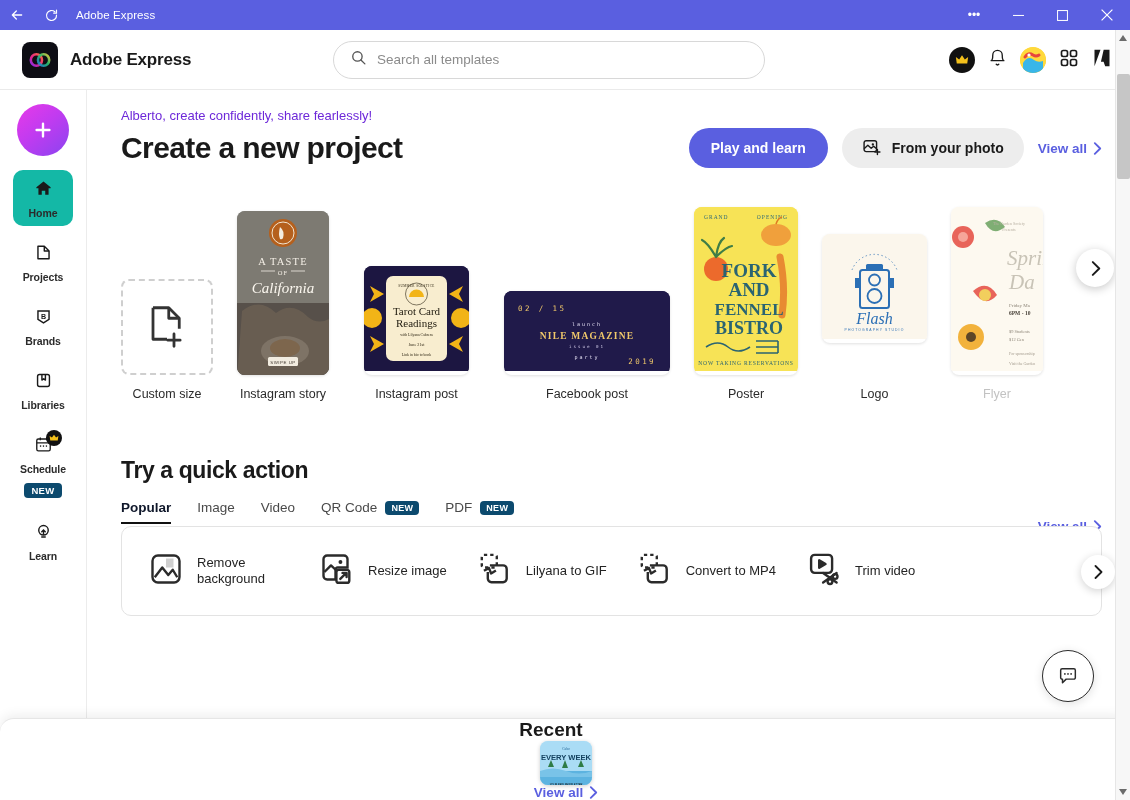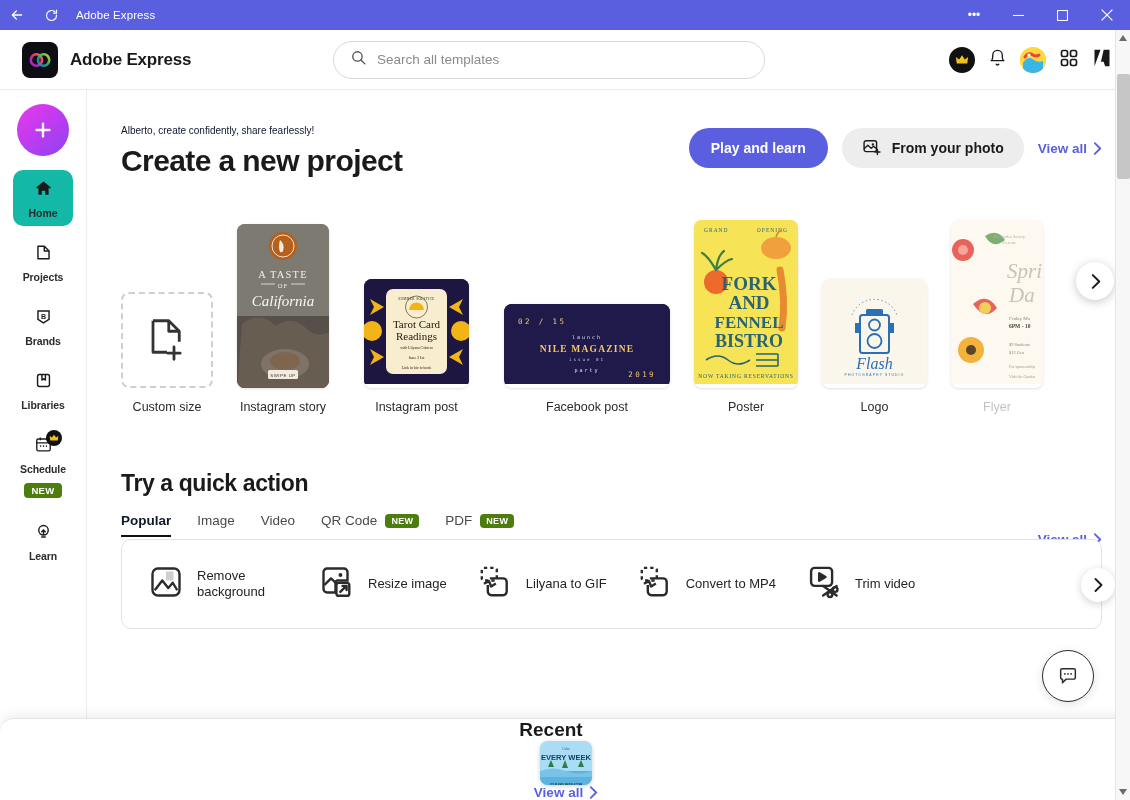--- a/index.html
+++ b/index.html
@@ -75,35 +75,35 @@
     cursor: pointer;
   }
   .nav-item {
     width: 60px; padding: 9px 0 7px; border-radius: 10px;
     display: flex; flex-direction: column; align-items: center; gap: 5px;
     margin-bottom: 8px; cursor: pointer; position: relative;
   }
   .nav-item.active { background: #14b8a6; }
   .nav-label { font-size: 10.5px; color: #2b2b2b; font-weight: 600; letter-spacing: -.1px; }
   .badge-new {
-    background: #4d7c0f; color: #fff; font-size: 9.5px; font-weight: bold;
+    background: #0c4a6e; color: #fff; font-size: 9.5px; font-weight: bold;
     border-radius: 4px; padding: 2px 7px; margin-top: 3px; letter-spacing: .3px;
   }
   .sched-crown {
     position: absolute; right: 11px; top: 4px; width: 16px; height: 16px;
     border-radius: 50%; background: #111; display: flex; align-items: center; justify-content: center;
   }
 
   
   .main {
     flex: 1; position: relative; overflow: hidden; background: #fff;
     padding-left: 34px; padding-top: 18px;
   }
 
-  .greeting { font-size: 10px; color: #0f172a; margin-bottom: 8px; margin-top: 17px; }
+  .greeting { font-size: 13px; color: #6d28d9; margin-bottom: 8px; }
   .page-title { font-size: 30px; font-weight: bold; color: #1a1a1a; letter-spacing: -.6px; }
 
   .head-actions { position: absolute; right: 28px; top: 38px; display: flex; align-items: center; gap: 14px; }
   .btn-primary {
     background: #5A5FE0; color: #fff; border: 0; border-radius: 22px;
     padding: 0 22px; height: 40px; font-size: 14px; font-weight: bold;
     font-family: "Liberation Sans", sans-serif; cursor: pointer;
   }
   .btn-soft {
     background: #ededed; color: #1a1a1a; border: 0; border-radius: 22px;
@@ -509,21 +509,21 @@
             <g stroke="#2a6472" stroke-width="1.6" fill="none">
               <path d="M12 140 q12 -8 22 0 q10 8 22 0"></path>
               <path d="M62 134 h22 M62 140 h22 M62 146 h22 M84 134 v12"></path>
             </g>
             <text x="52" y="158" font-size="5.6" fill="#2a6472" text-anchor="middle" font-family="serif" letter-spacing=".8">NOW TAKING RESERVATIONS</text>
           </svg>
         </div>
         <div class="tmpl-label">Poster</div>
       </div>
 
-      <div class="tmpl" style="width:105px;">
+      <div class="tmpl" style="width:105px;gap:32px;">
         <div class="thumb">
           <svg class="t-logo" width="105" height="105" viewBox="0 0 105 105">
             <rect width="105" height="105" fill="#fbf6ec"></rect>
             <path d="M30 36 a24 24 0 0 1 45 0" fill="none" stroke="#2b6fb5" stroke-width=".7" stroke-dasharray="1.5 2.5"></path>
             <rect x="38" y="36" width="29" height="38" rx="2.5" fill="none" stroke="#2b6fb5" stroke-width="2"></rect>
             <rect x="44" y="30" width="17" height="7" rx="1.5" fill="#2b6fb5"></rect>
             <circle cx="52.5" cy="46" r="5.5" fill="none" stroke="#2b6fb5" stroke-width="1.8"></circle>
             <circle cx="52.5" cy="62" r="7" fill="none" stroke="#2b6fb5" stroke-width="1.8"></circle>
             <rect x="33" y="44" width="4" height="10" fill="#2b6fb5"></rect>
             <rect x="68" y="44" width="4" height="10" fill="#2b6fb5"></rect>

